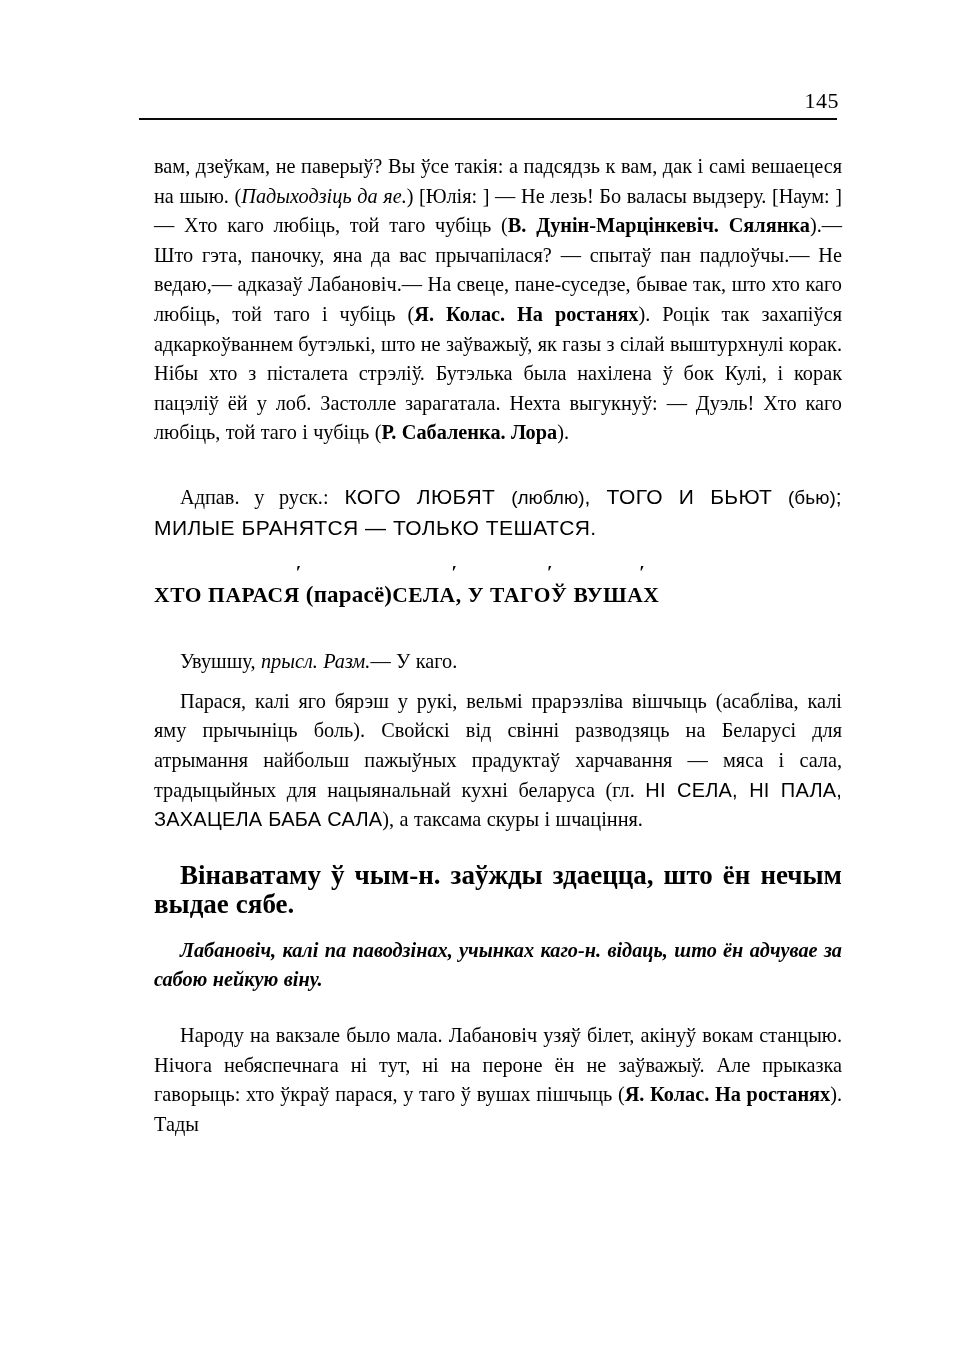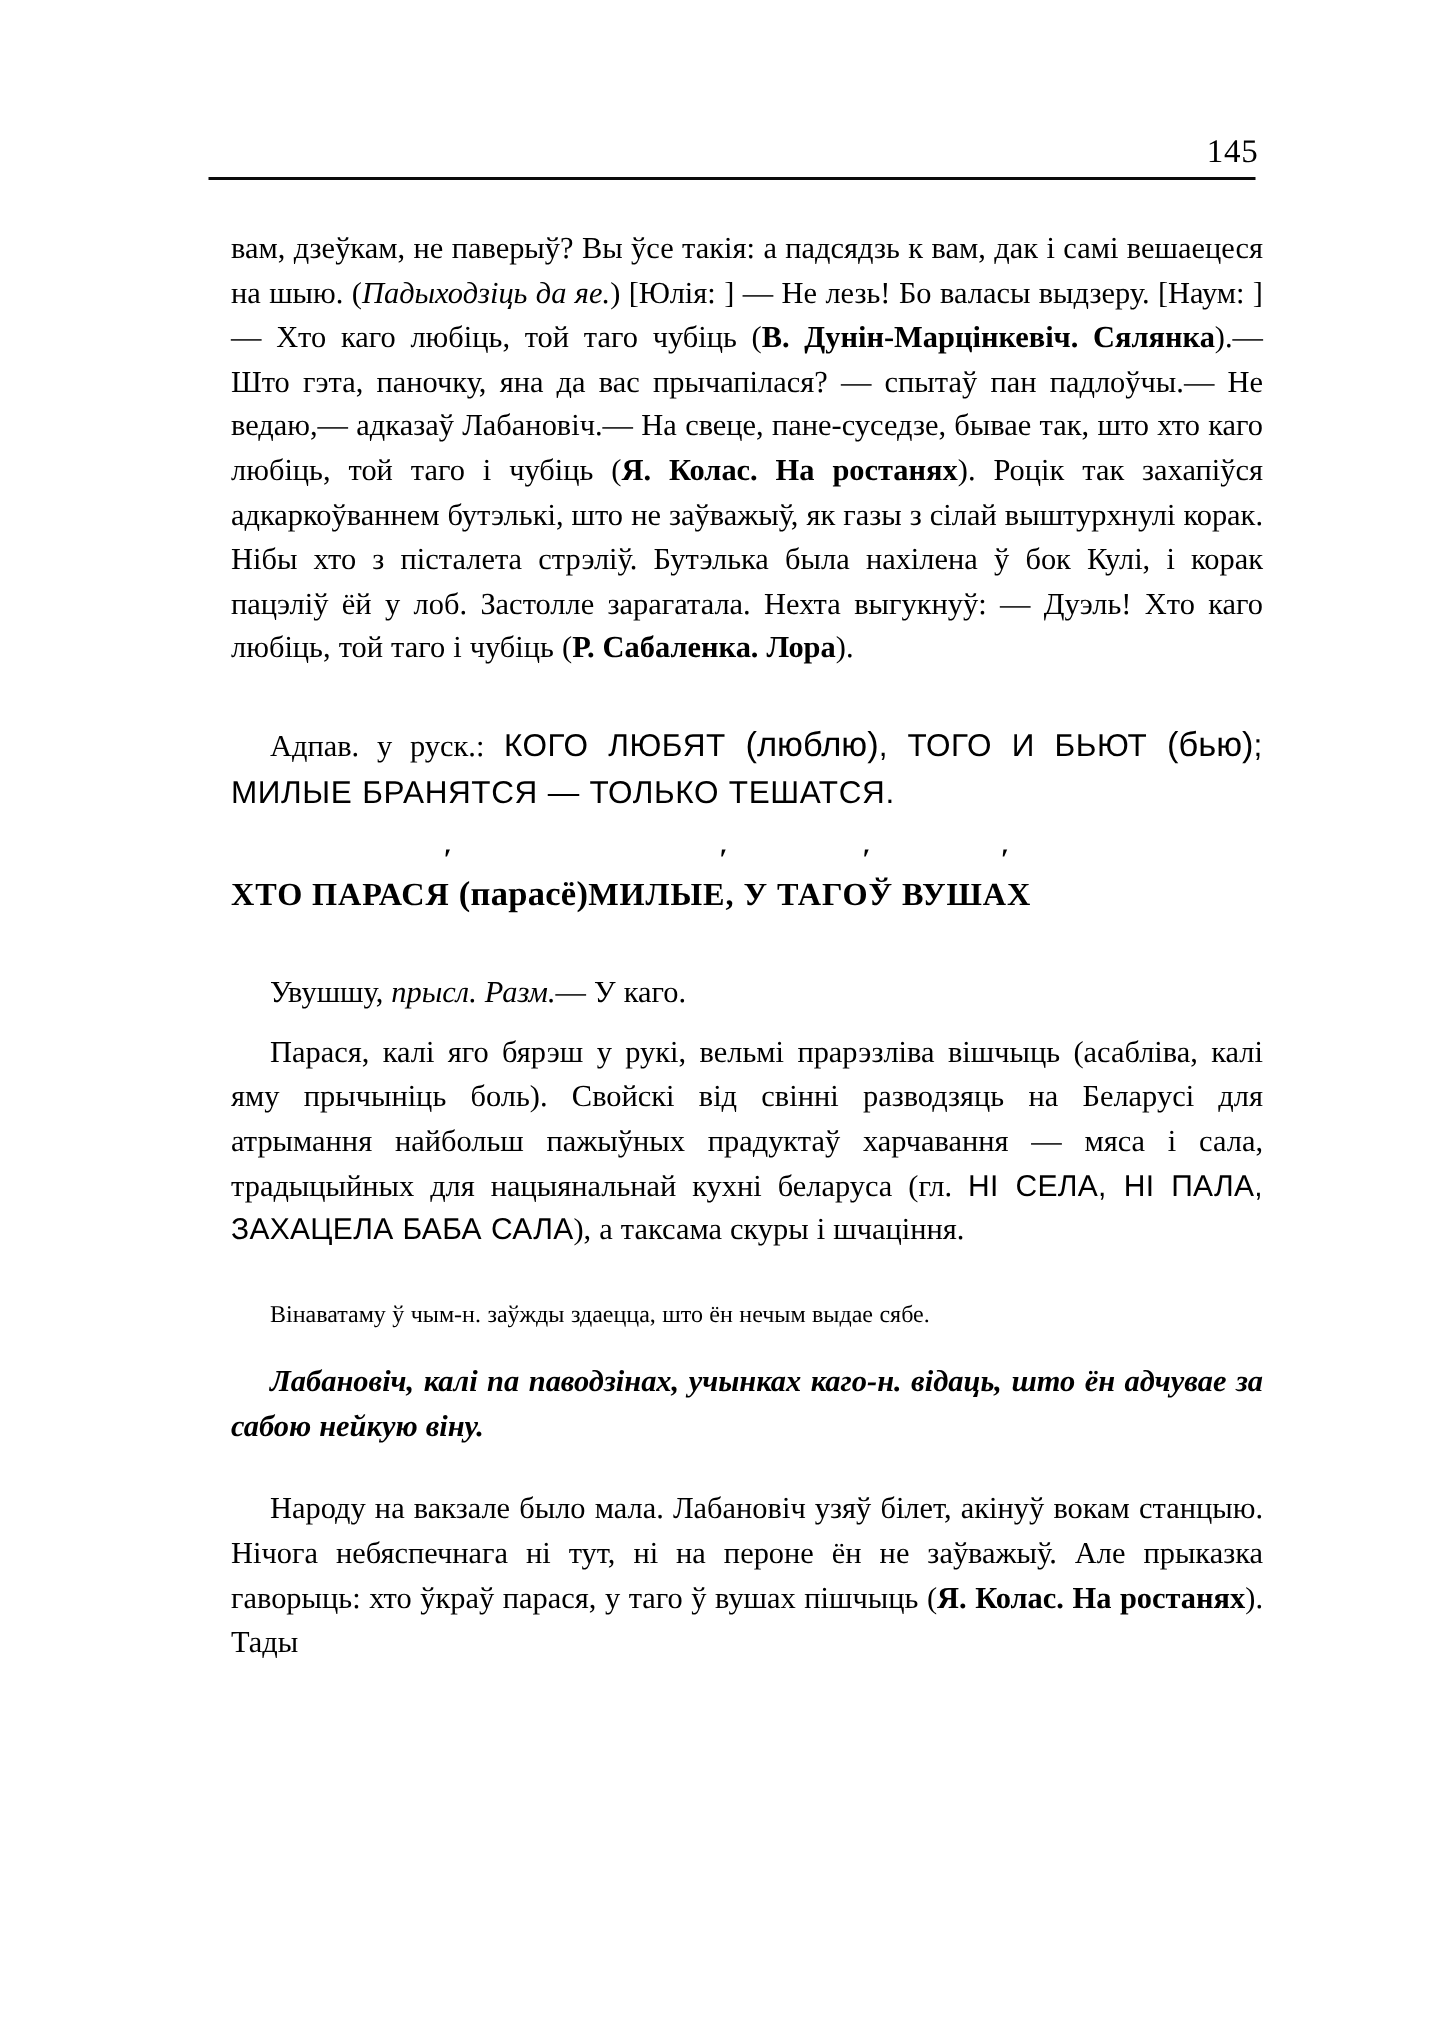--- a/index.html
+++ b/index.html
@@ -80,21 +80,21 @@
   .it   { font-style: italic; }
   .bd   { font-weight: bold; }
 
   
   .caps-ref {
     font-family: "Liberation Sans", "DejaVu Sans", sans-serif;
     font-size: 21px;
     letter-spacing: 0.4px;
   }
   .caps-ref .lower {
-    font-size: 23px;
+    font-size: 19px;
     letter-spacing: 0;
   }
 
   
   .caps-xref {
     font-family: "Liberation Sans", "DejaVu Sans", sans-serif;
     font-size: 20px;
     letter-spacing: 0.2px;
   }
 
@@ -131,22 +131,22 @@
     position: absolute;
     top: -0.86em;
     right: -0.06em;
     font-size: 0.80em;
     font-weight: bold;
     line-height: 1;
   }
 
   
   .definition {
-    font-weight: normal;
-    font-size: 16px;
+    font-weight: bold;
+    font-size: 27px;
     line-height: 29.6px;
     text-align: justify;
   }
 
   
   .gloss {
     font-weight: bold;
     font-style: italic;
     font-size: 20.3px;
     line-height: 29.6px;
@@ -172,21 +172,21 @@
     <div class="gap-lg"></div>
 
     <p class="indent">
       <span>Адпав. у руск.:</span><span class="caps-ref"> <span>КОГО ЛЮБЯТ </span><span class="lower">(люблю)</span><span>, ТОГО И БЬЮТ </span><span class="lower">(бью)</span><span>; МИЛЫЕ БРАНЯТСЯ — ТОЛЬКО ТЕШАТСЯ.</span></span>
     </p>
 
     <div class="gap-lg"></div>
 
     <div class="headword">
       <div>
-        <span class="acc">ХТО ПАРАСЯ</span><span class="variant"> (парасё)</span><span class="acc"> МИЛЫЕ</span><span class="acc">, У ТАГО</span><span class="acc"> Ў ВУША</span><span>Х</span>
+        <span class="acc">ХТО ПАРАСЯ</span><span class="variant"> (парасё)</span><span class="acc"> СЕЛА</span><span class="acc">, У ТАГО</span><span class="acc"> Ў ВУША</span><span>Х</span>
       </div>
     </div>
 
     <div class="gap-lg"></div>
 
     <p class="indent">
       <span>Увушшу,</span>
       <span class="it">прысл. Разм.</span><span>— У каго.</span>
     </p>
 

